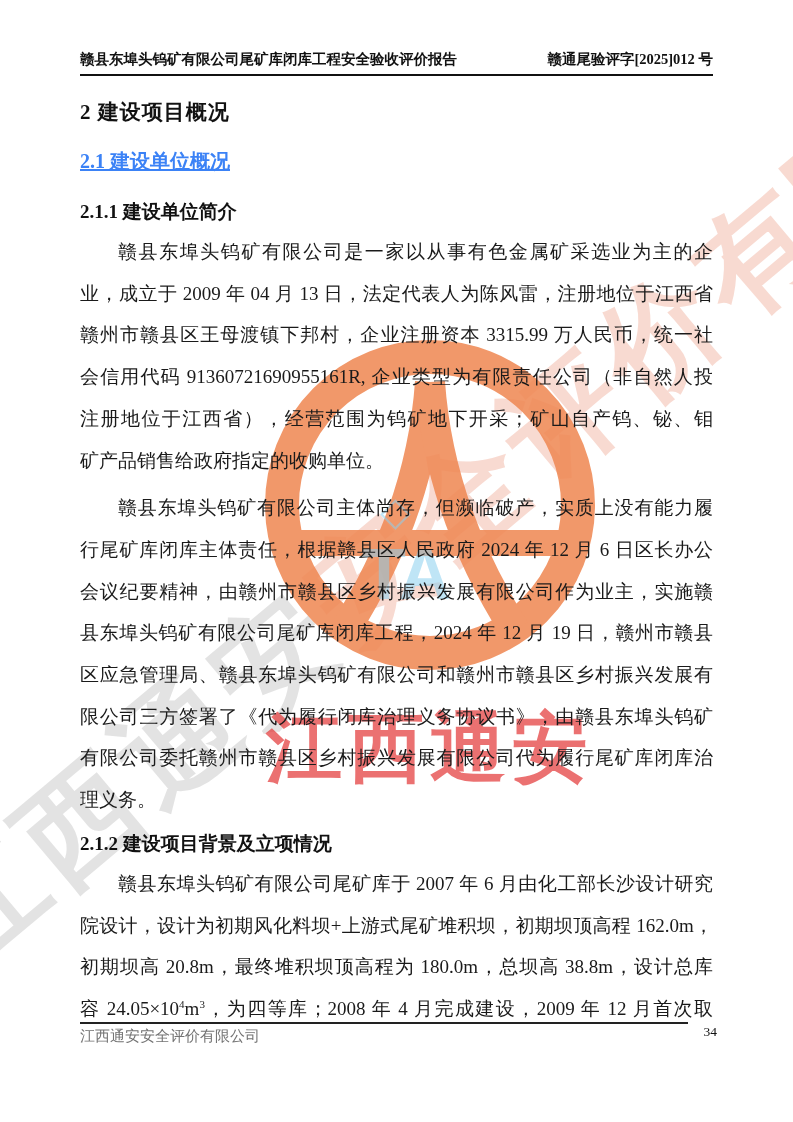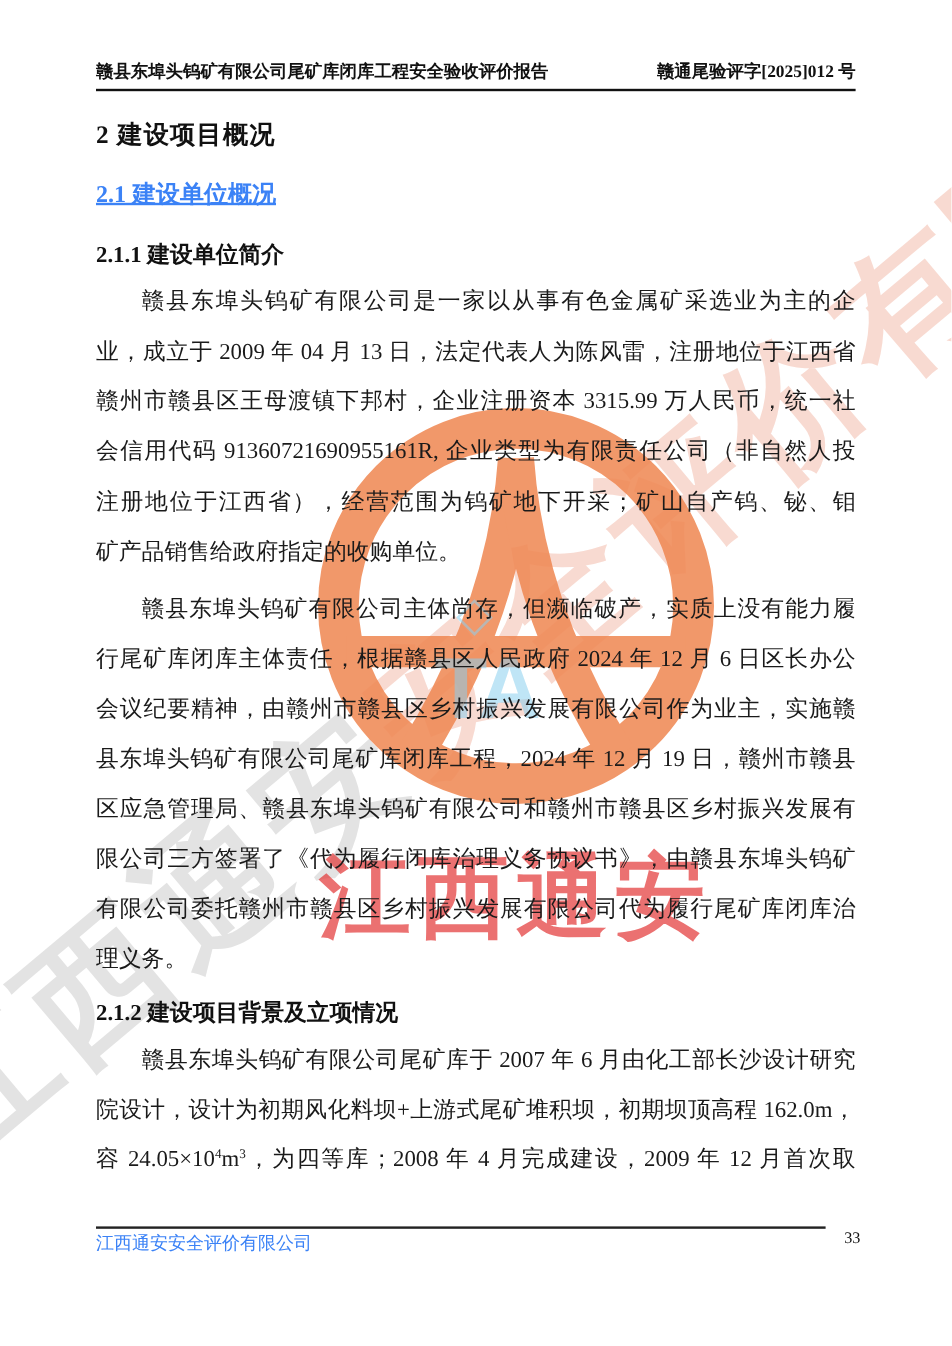--- a/index.html
+++ b/index.html
@@ -98,21 +98,21 @@
     z-index: 1;
     left: 80px; right: 76px; top: 1022px;
     display: flex;
     align-items: flex-start;
   }
   .footer-left {
     flex: 1;
     border-top: 2px solid #222;
     padding-top: 3px;
     font-size: 15px;
-    color: #3b82f6;
+    color: #737373;
   }
   .footer-page {
     margin-left: 16px;
     font-size: 13.5px;
     padding-top: 2px;
     color: #111;
   }
 </style>
 </head>
 <body>
@@ -165,23 +165,24 @@
       <div class="bl">限公司三方签署了《代为履行闭库治理义务协议书》，由赣县东埠头钨矿</div>
       <div class="bl">有限公司委托赣州市赣县区乡村振兴发展有限公司代为履行尾矿库闭库治</div>
       <div class="bl end">理义务。</div>
     </div>
 
     <h3 class="h4">2.1.2 建设项目背景及立项情况</h3>
 
     <div class="para">
       <div class="bl indent">赣县东埠头钨矿有限公司尾矿库于 2007 年 6 月由化工部长沙设计研究</div>
       <div class="bl">院设计，设计为初期风化料坝+上游式尾矿堆积坝，初期坝顶高程 162.0m，</div>
+      <div class="bl">初期坝高 20.8m，最终堆积坝顶高程为 180.0m，总坝高 38.8m，设计总库</div>
       <div class="bl"><span>容 24.05×10</span><sup>4</sup><span>m</span><sup>3</sup><span>，为四等库；2008 年 4 月完成建设，2009 年 12 月首次取</span></div>
     </div>
 
   </div>
 
   <div class="footer">
     <div class="footer-left">江西通安安全评价有限公司</div>
-    <div class="footer-page">33</div>
+    <div class="footer-page">34</div>
   </div>
 
 </div>
 
 </body></html>

